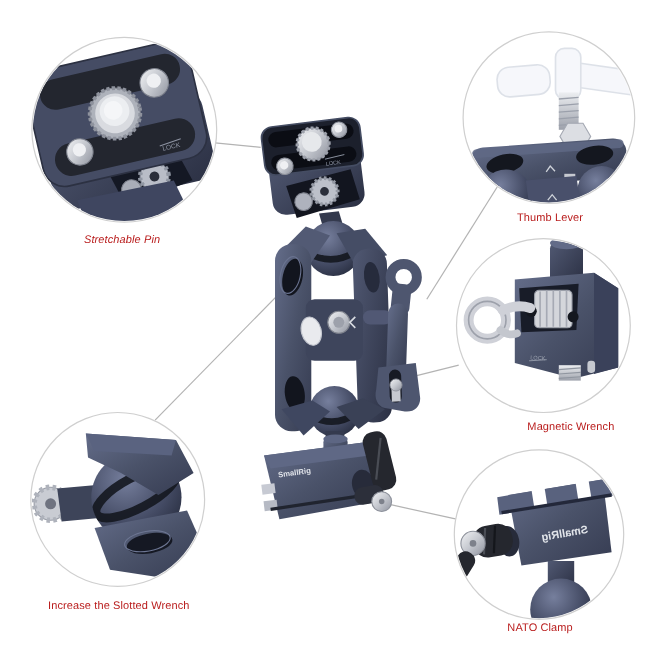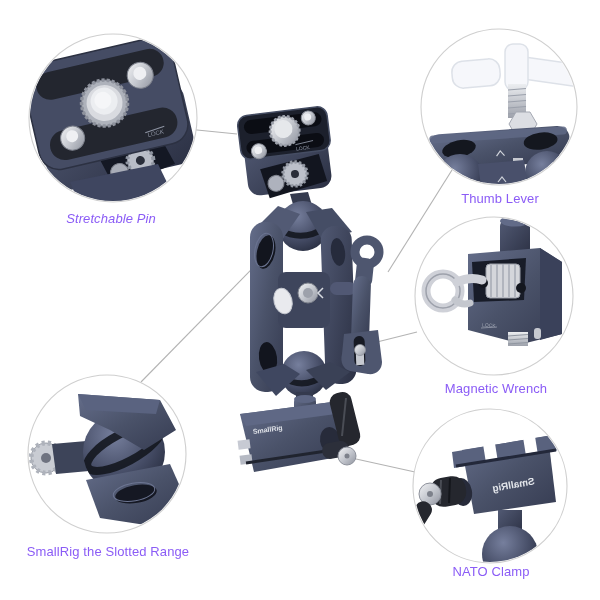--- a/index.html
+++ b/index.html
@@ -3,26 +3,26 @@
 <meta charset="utf-8">
 <style>
   html,body{margin:0;padding:0;background:#ffffff;}
   .canvas{
     position:relative;width:600px;height:600px;background:#ffffff;
     overflow:hidden;font-family:"Liberation Sans",sans-serif;
   }
   .figure-svg{position:absolute;left:0;top:0;}
   .callout-label{
     position:absolute;transform:translateX(-50%);
-    font-size:13px;line-height:14px;color:#8b5cf6;
+    font-size:10px;line-height:14px;color:#b91c1c;
     white-space:nowrap;letter-spacing:0.1px;
   }
   #label-stretchable-pin{left:111px;top:212px;font-style:italic;}
   #label-thumb-lever{left:500px;top:192px;}
-  #label-magnetic-wrench{left:496px;top:382px;}
+  #label-magnetic-wrench{left:519px;top:382px;}
   #label-increase-slotted-range{left:108px;top:545px;}
   #label-nato-clamp{left:491px;top:565px;}
   svg text{font-family:"Liberation Sans",sans-serif;}
 </style>
 </head>
 <body>
 
 <div class="canvas">
 
 <svg class="figure-svg" width="600" height="600" viewBox="0 0 600 600">
@@ -321,16 +321,16 @@
       <rect x="322" y="442" width="27" height="16" rx="8" fill="#2c2f3a" transform="rotate(-10 335 450)"></rect>
       <circle cx="347" cy="456" r="9" fill="url(#gradMetal)" stroke="#8d919b" stroke-width="1"></circle>
       <circle cx="347" cy="456" r="2.5" fill="#7d818b"></circle>
     </g>
   </g>
 </svg>
 
 <div class="callout-label" id="label-stretchable-pin">Stretchable Pin</div>
 <div class="callout-label" id="label-thumb-lever">Thumb Lever</div>
 <div class="callout-label" id="label-magnetic-wrench">Magnetic Wrench</div>
-<div class="callout-label" id="label-increase-slotted-range">SmallRig the Slotted Range</div>
+<div class="callout-label" id="label-increase-slotted-range">Increase the Slotted Wrench</div>
 <div class="callout-label" id="label-nato-clamp">NATO Clamp</div>
 
 </div>
 
 </body></html>

